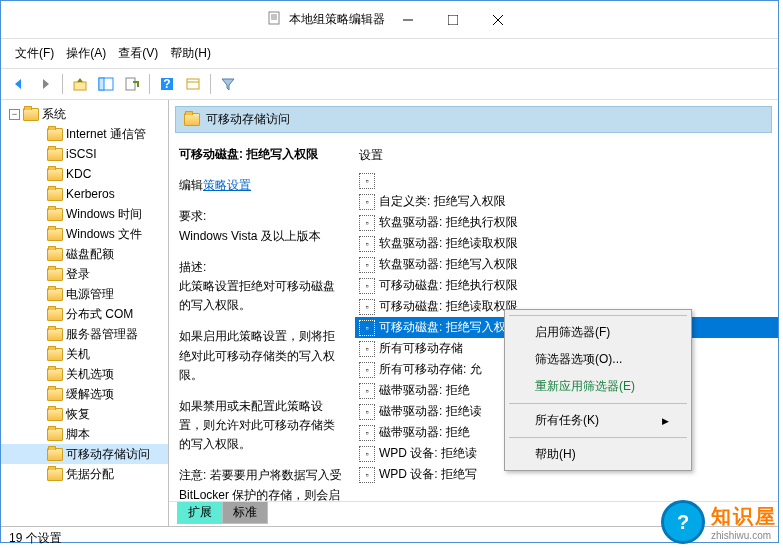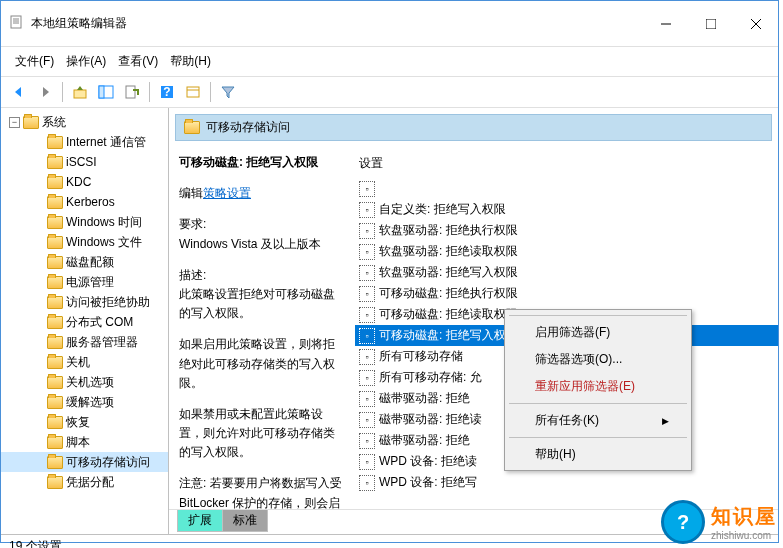--- a/index.html
+++ b/index.html
@@ -1,18 +1,18 @@
 <!DOCTYPE html>
 <html><head>
 <meta charset="utf-8">
 <style>
 * { margin: 0; padding: 0; box-sizing: border-box; font-family: "Microsoft YaHei", "Segoe UI", sans-serif; font-size: 12px; }
 body { width: 783px; height: 548px; background: #fff; position: relative; overflow: hidden; }
 .window { border: 1px solid #4a90d9; width: 779px; height: 543px; position: relative; background: #fff; }
-.titlebar { height: 46px; display: flex; align-items: center; justify-content: space-between; padding: 0 0 0 8px; border-bottom: 1px solid #e0e0e0; }
+.titlebar { height: 38px; display: flex; align-items: center; justify-content: center; padding: 0 0 0 8px; border-bottom: 1px solid #e0e0e0; }
 .titlebar-left { display: flex; align-items: center; gap: 6px; }
 .titlebar-title { font-size: 12px; }
 .titlebar-controls { display: flex; }
 .titlebar-btn { width: 45px; height: 29px; display: flex; align-items: center; justify-content: center; cursor: pointer; }
 .menubar { display: flex; padding: 4px 8px; font-size: 12px; }
 .menu-item { padding: 2px 6px; cursor: pointer; }
 .toolbar { display: flex; align-items: center; gap: 2px; padding: 3px 6px; border-top: 1px solid #e0e0e0; border-bottom: 1px solid #e0e0e0; }
 .toolbar-btn { width: 24px; height: 24px; display: flex; align-items: center; justify-content: center; cursor: pointer; border: 1px solid transparent; }
 .toolbar-sep { width: 1px; height: 20px; background: #c0c0c0; margin: 0 3px; }
 .main-content { display: flex; height: 426px; }
@@ -36,21 +36,21 @@
 .setting-item { display: flex; align-items: center; gap: 4px; padding: 1px 4px; height: 21px; cursor: pointer; font-size: 12px; white-space: nowrap; }
 .setting-item.selected { background: #0078d7; color: #fff; }
 .setting-icon { width: 16px; height: 16px; border: 1px dotted #666; display: flex; align-items: center; justify-content: center; font-size: 9px; flex-shrink: 0; }
 .setting-item.selected .setting-icon { border-color: #fff; }
 .tabs-bar { display: flex; padding: 0 0 2px 8px; border-top: 1px solid #e0e0e0; }
 .tab { padding: 2px 10px; border: 1px solid #c0c0c0; border-top: none; background: #a3a3a3; cursor: pointer; margin-right: -1px; font-size: 12px; }
 .tab.active { background: #5eead4; }
 .status-bar { padding: 3px 8px; border-top: 1px solid #c0c0c0; font-size: 12px; height: 22px; }
 .context-menu { position: absolute; top: 309px; left: 504px; width: 188px; background: #f0f0f0; border: 1px solid #a0a0a0; box-shadow: 2px 2px 4px rgba(0,0,0,.25); padding: 2px; z-index: 100; }
 .ctx-item { padding: 5px 20px 5px 28px; cursor: pointer; font-size: 12px; display: flex; justify-content: space-between; align-items: center; }
-.ctx-item.disabled { color: #b91c1c; cursor: default; }
+.ctx-item.disabled { color: #15803d; cursor: default; }
 .ctx-sep { height: 1px; background: #c0c0c0; margin: 3px 2px; }
 .ctx-arrow { font-size: 9px; }
 .watermark { position: absolute; right: 6px; bottom: 4px; display: flex; align-items: center; gap: 6px; z-index: 200; }
 .wm-badge { width: 44px; height: 44px; border-radius: 50%; background: #00a8e8; display: flex; align-items: center; justify-content: center; color: #fff; font-weight: bold; font-size: 20px; border: 3px solid #0077b6; }
 .wm-text { display: flex; flex-direction: column; }
 .wm-text .big { font-size: 20px; color: #ff7b00; font-weight: bold; letter-spacing: 2px; }
 .wm-text .small { font-size: 10px; color: #888; }
 ::-webkit-scrollbar { width: 16px; }
 ::-webkit-scrollbar-track { background: #f0f0f0; }
 ::-webkit-scrollbar-thumb { background: #c0c0c0; border: 1px solid #a0a0a0; }
@@ -188,26 +188,26 @@
             <span>Windows 文件</span>
           </div>
           <div class="tree-item child">
             <span class="tree-spacer"></span>
             <span class="folder-icon"></span>
             <span>磁盘配额</span>
           </div>
           <div class="tree-item child">
             <span class="tree-spacer"></span>
             <span class="folder-icon"></span>
+            <span>登录</span>
+          </div>
+          <div class="tree-item child">
+            <span class="tree-spacer"></span>
+            <span class="folder-icon"></span>
             <span>电源管理</span>
-          </div>
-          <div class="tree-item child">
-            <span class="tree-spacer"></span>
-            <span class="folder-icon"></span>
-            <span>访问被拒绝协助</span>
           </div>
           <div class="tree-item child">
             <span class="tree-spacer"></span>
             <span class="folder-icon"></span>
             <span>分布式 COM</span>
           </div>
           <div class="tree-item child">
             <span class="tree-spacer"></span>
             <span class="folder-icon"></span>
             <span>服务器管理器</span>

